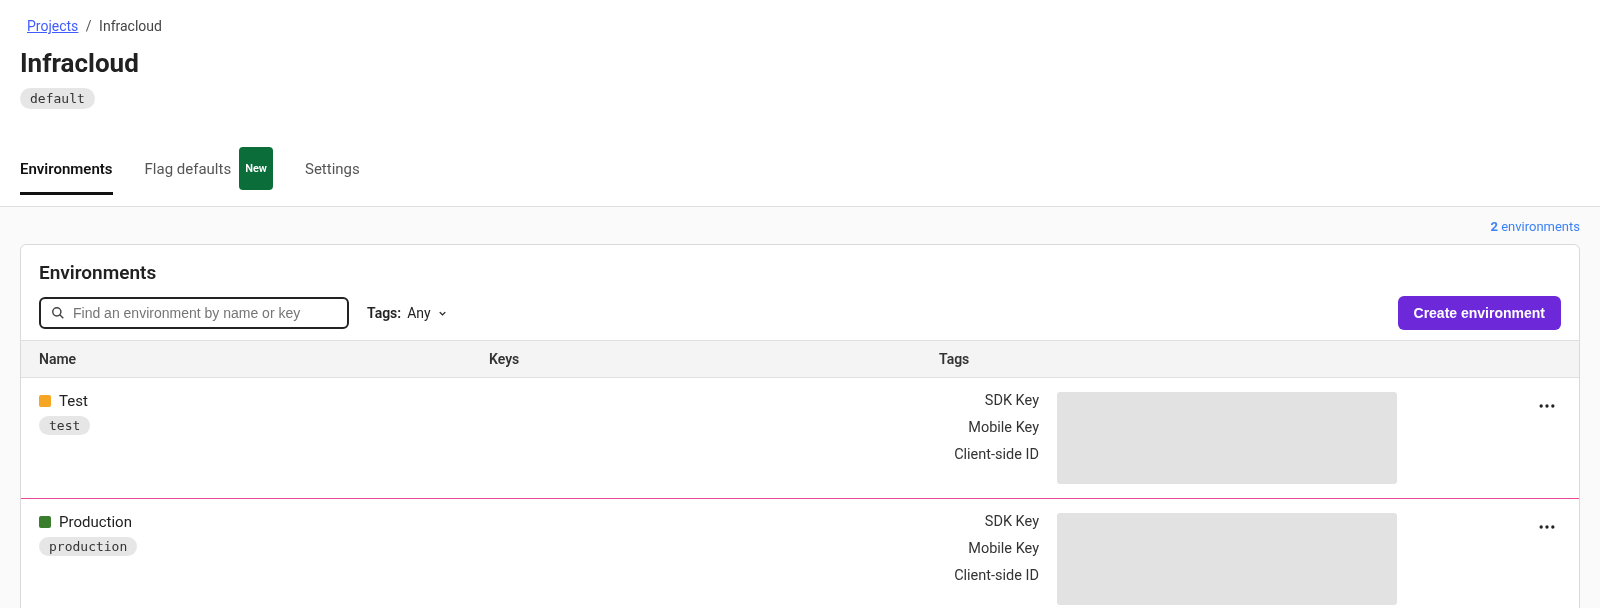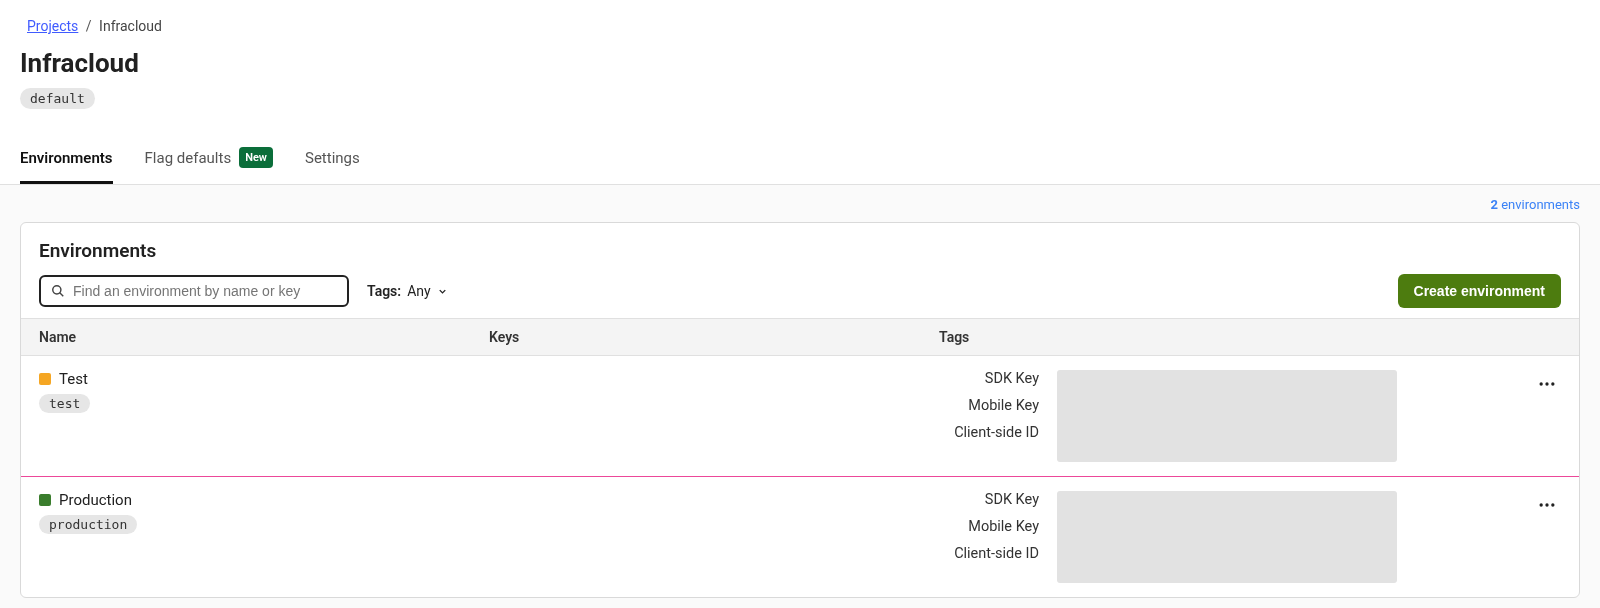--- a/index.html
+++ b/index.html
@@ -44,21 +44,21 @@
     gap: 8px;
     border-bottom: 3px solid transparent;
     margin-bottom: -1px;
   }
   .tab.active { color: #111; font-weight: 600; border-bottom-color: #111; }
   .new-pill {
     background: #0b6e3a;
     color: #fff;
     font-size: 11px;
     font-weight: 600;
-    padding: 4px 6px;
+    padding: 15px 6px;
     border-radius: 4px;
   }
   .content-area {
     background: #fafafa;
     margin: 0 -20px;
     padding: 12px 20px 40px 20px;
     min-height: 420px;
   }
   .count-line {
     text-align: right;
@@ -90,21 +90,21 @@
     outline: none;
     font-size: 14px;
     margin-left: 8px;
     width: 100%;
     background: transparent;
   }
   .tags-filter { font-size: 14px; color: #222; display: flex; align-items: center; gap: 6px; cursor: pointer; }
   .tags-filter .lbl { font-weight: 600; }
   .spacer { flex: 1; }
   .create-btn {
-    background: #4d7c0f;
+    background: #6d28d9;
     color: #fff;
     border: none;
     border-radius: 6px;
     padding: 9px 16px;
     font-size: 14px;
     font-weight: 600;
     cursor: pointer;
   }
   .table-head {
     display: grid;

